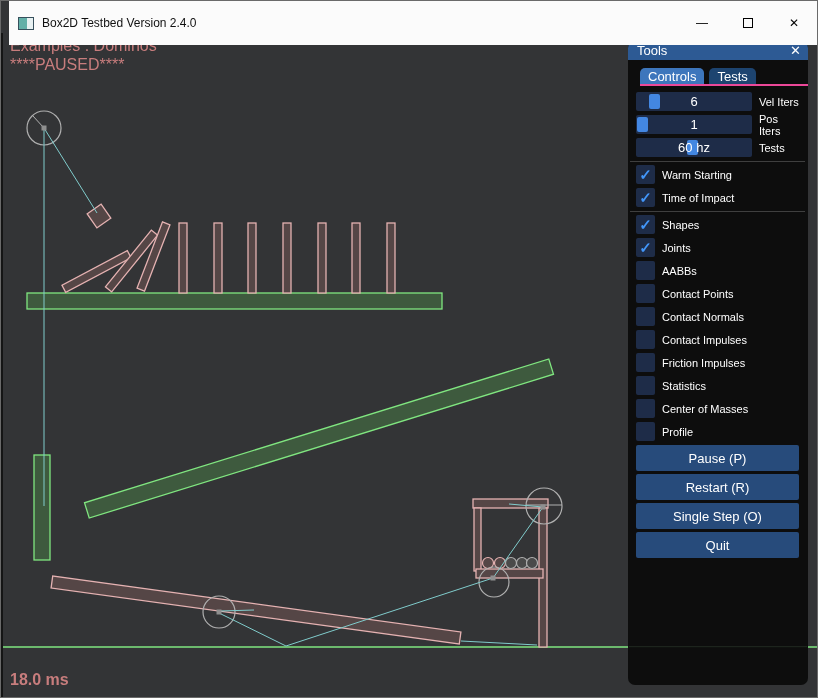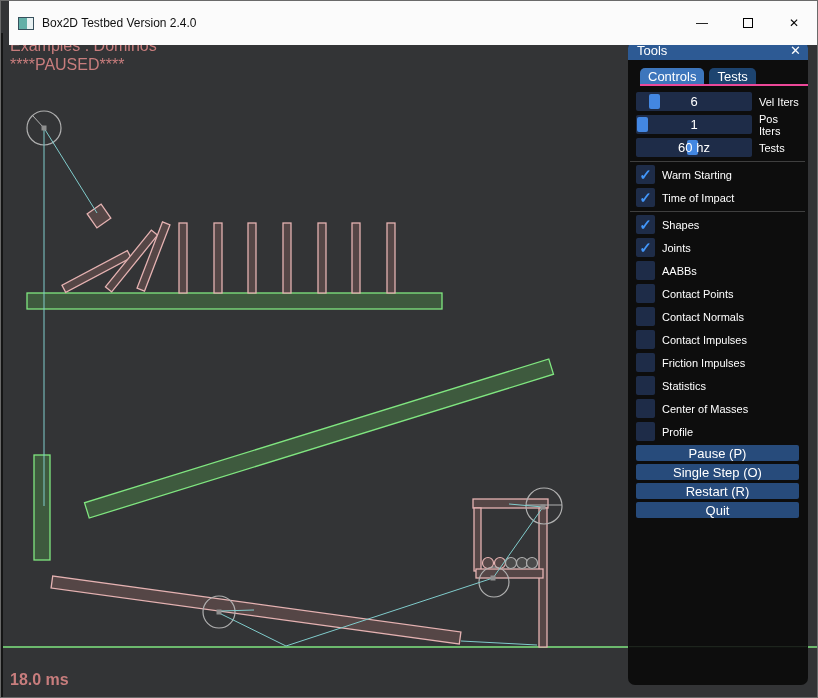--- a/index.html
+++ b/index.html
@@ -33,21 +33,21 @@
   .slider-row{display:flex;align-items:center;height:19px;margin-bottom:4px;}
   .slider-track{position:relative;width:116px;height:19px;background:#1e2c48;border-radius:2px;flex:none;}
   .slider-grab{position:absolute;top:2px;bottom:2px;width:11px;background:#4387e2;border-radius:2px;}
   .slider-value{position:absolute;inset:0;display:flex;align-items:center;justify-content:center;font-size:13px;}
   .row-label{margin-left:7px;font-size:11px;}
   .sep{height:1px;background:#3f3f3f;margin:2px -6px 3px -6px;}
   .check-row{display:flex;align-items:center;height:19px;margin-bottom:4px;}
   .checkbox{width:19px;height:19px;background:#1e2c48;border-radius:2px;display:flex;align-items:center;justify-content:center;flex:none;}
   .checkbox .mark{display:none;color:#4296fa;font-size:15px;font-weight:bold;line-height:1;}
   .check-row.checked .mark{display:block;}
-  .btn{height:16px;margin-bottom:3px;background:#274b7b;border-radius:2px;display:flex;align-items:center;justify-content:center;font-size:13px;}
+  .btn{height:26px;margin-bottom:3px;background:#274b7b;border-radius:2px;display:flex;align-items:center;justify-content:center;font-size:13px;}
   .panel-ground-hint{position:absolute;left:1px;right:1px;top:605px;height:1px;background:rgba(200,255,200,.08);}
 </style>
 </head>
 <body>
 
 <div class="window">
 
   <div class="titlebar">
     <div class="app-icon"></div>
     <div class="titlebar-text">Box2D Testbed Version 2.4.0</div>
@@ -204,20 +204,20 @@
       <div class="check-row">
         <div class="checkbox"></div>
         <div class="row-label">Center of Masses</div>
       </div>
       <div class="check-row">
         <div class="checkbox"></div>
         <div class="row-label">Profile</div>
       </div>
 
       <div class="btn">Pause (P)</div>
+      <div class="btn">Restart (R)</div>
       <div class="btn">Single Step (O)</div>
-      <div class="btn">Restart (R)</div>
       <div class="btn">Quit</div>
     </div>
     <div class="panel-ground-hint"></div>
   </div>
 
 </div>
 
 </body></html>

